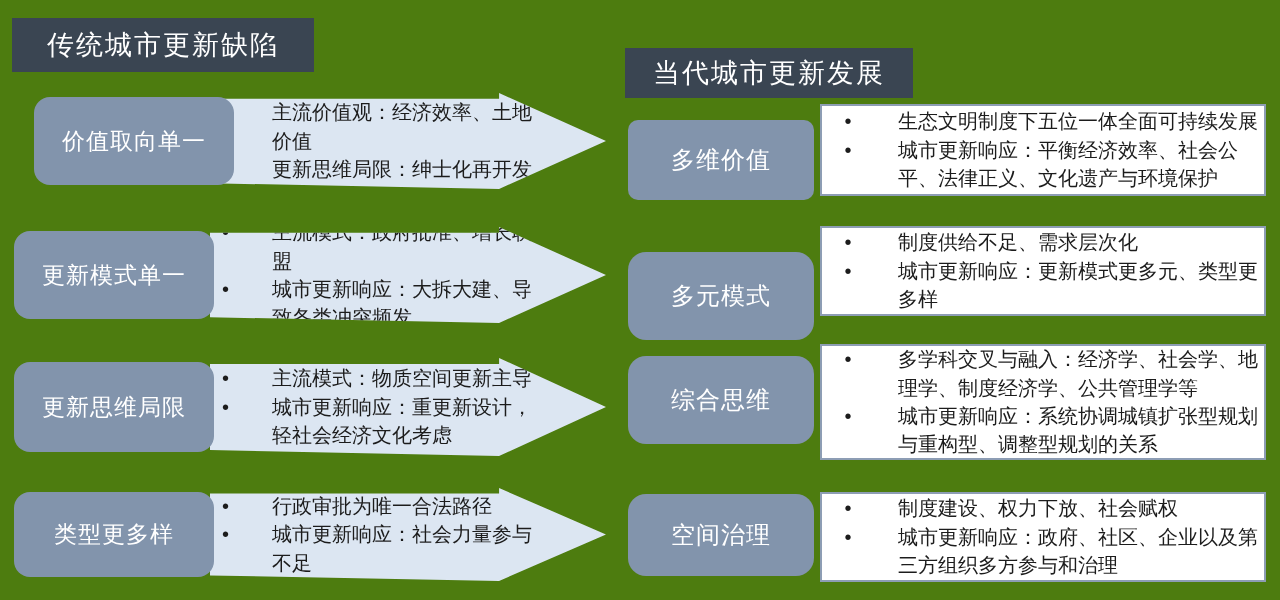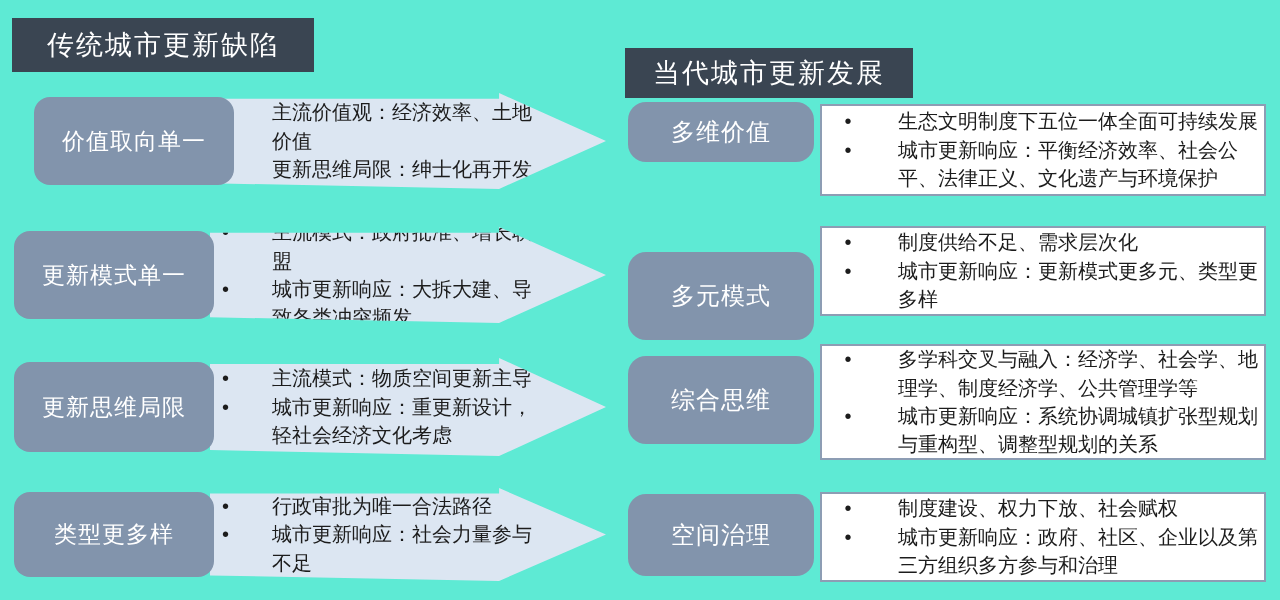--- a/index.html
+++ b/index.html
@@ -1,17 +1,17 @@
 <!DOCTYPE html>
 <html><head>
 <meta charset="utf-8">
 <style>
   html,body { margin:0; padding:0; background:#ffffff; }
   .canvas {
-    position:relative; width:1280px; height:600px; background:#5eead4;
+    position:relative; width:1280px; height:600px; background:#4d7c0f;
     font-family:"Liberation Sans", sans-serif; overflow:hidden;
   }
 
   
   .hdr {
     position:absolute; background:#3a4552; color:#ffffff;
     display:flex; align-items:center; justify-content:center;
     font-size:27px; letter-spacing:2px;
   }
   .hdr-left  { left:12px;  top:18px; width:302px; height:54px; }
@@ -24,21 +24,21 @@
     z-index:2; letter-spacing:1px;
   }
   .label-left  { left:14px;  width:200px; border-radius:16px; font-size:23px; }
   .label-right { left:628px; width:186px; border-radius:18px; font-size:24px; }
 
   .ll-1 { top:97px;  height:88px;margin-left:20px; }
   .ll-2 { top:231px; height:88px; }
   .ll-3 { top:362px; height:90px; }
   .ll-4 { top:492px; height:85px; }
 
-  .rl-1 { top:102px; height:60px; }
+  .rl-1 { top:120px; height:80px;border-radius:10px; }
   .rl-2 { top:228px; height:88px;margin-top:24px; }
   .rl-3 { top:356px; height:88px; }
   .rl-4 { top:494px; height:82px; }
 
   
   .arrow {
     position:absolute; left:210px; width:396px; background:#dce6f2;
     clip-path:polygon(0 6%, 73% 6%, 73% 0, 100% 50%, 73% 100%, 0 94%);
     display:flex; align-items:center; z-index:1;
   }

